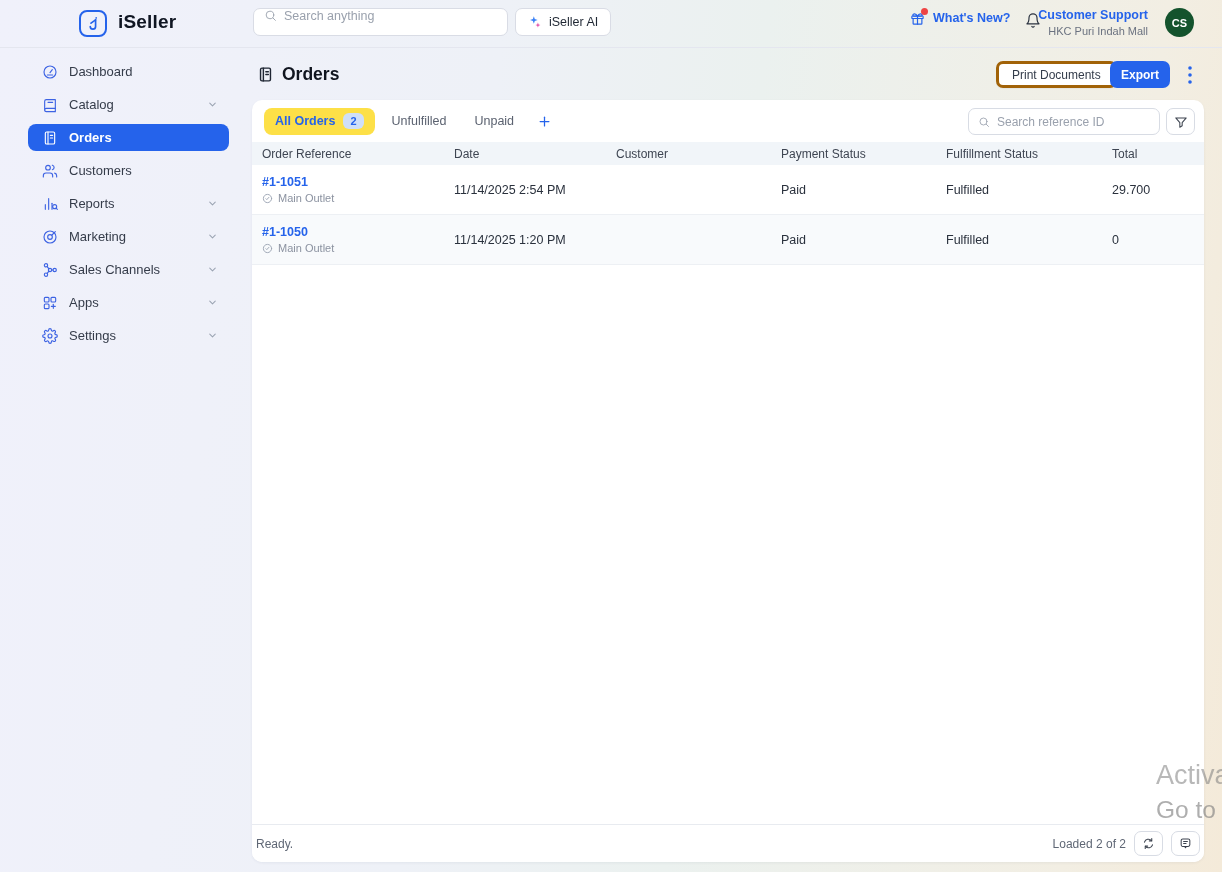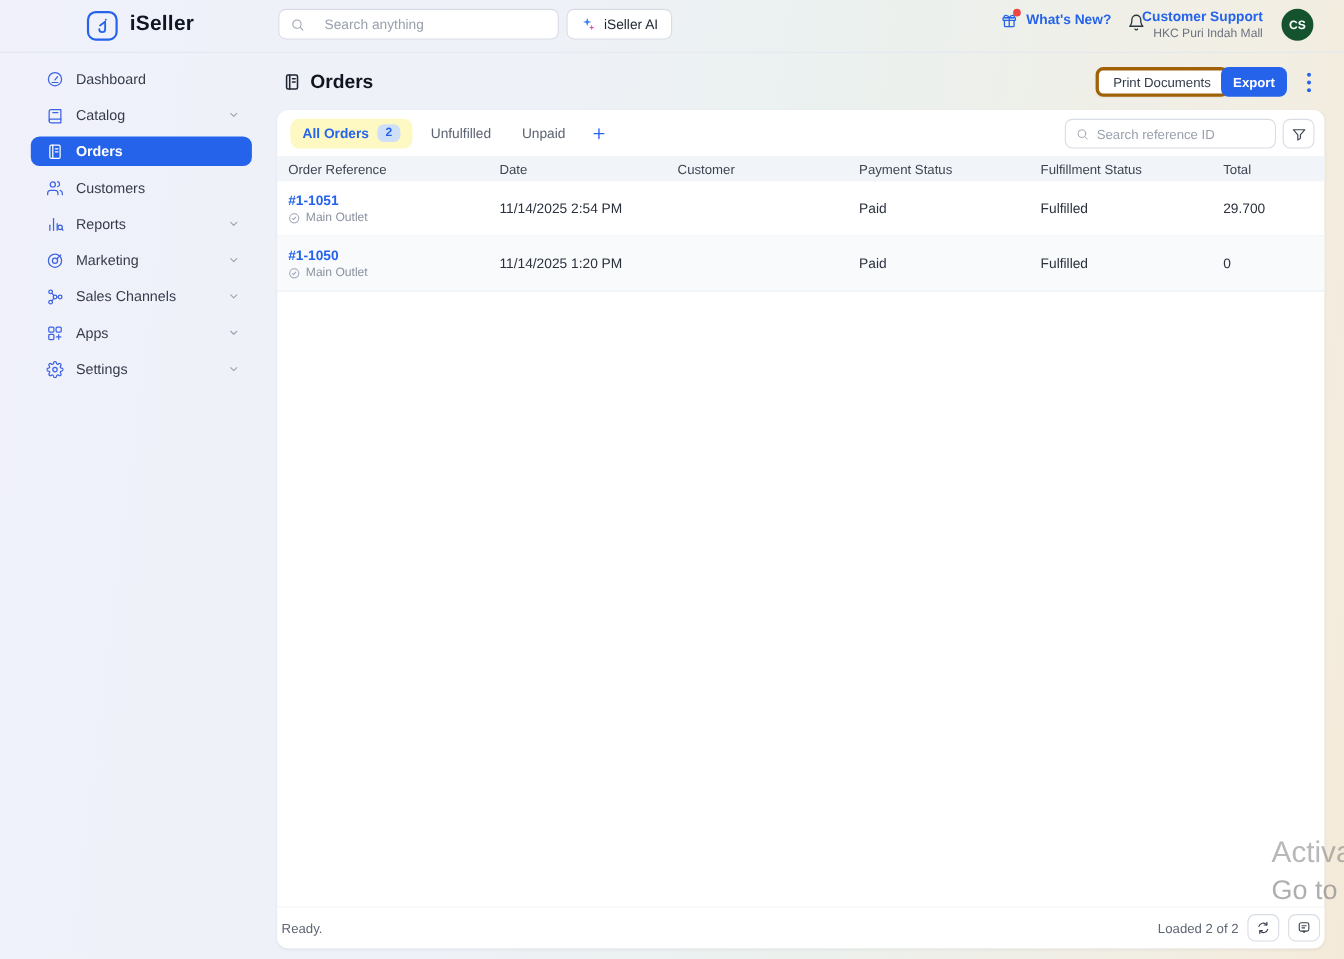--- a/index.html
+++ b/index.html
@@ -10,21 +10,21 @@
     background:linear-gradient(97deg,#f0f1fb 0%,#eef1f7 38%,#ebf1ef 58%,#f2eee3 88%,#f4ead9 100%);
     color:#2a313d;
   }
   svg { display:block; }
   .ic { stroke:currentColor; fill:none; stroke-width:1.7; stroke-linecap:round; stroke-linejoin:round; }
 
   
   .topbar { position:absolute; top:0; left:0; width:1222px; height:48px; border-bottom:1px solid #e4e6ef; }
   .logo-box { position:absolute; left:79px; top:10px; width:28px; height:27px; border:2.2px solid #2563eb; border-radius:8px; color:#2563eb; display:flex; align-items:center; justify-content:center; }
   .brand-name { position:absolute; left:118px; top:11px; font-size:19px; font-weight:bold; color:#0f1522; letter-spacing:.2px; }
-  .global-search { position:absolute; left:253px; top:8px; width:255px; height:28px; background:#fff; border:1px solid #d9dce5; border-radius:7px; display:flex; align-items:center; padding:0 10px; gap:18px; color:#9aa1ad; }
+  .global-search { position:absolute; left:253px; top:8px; width:255px; height:28px; background:#fff; border:1px solid #d9dce5; border-radius:7px; display:flex; align-items:flex-start; padding:0 10px; gap:7px; color:#9aa1ad; }
   .global-search input { border:none; outline:none; flex:1; font-size:12.5px; font-family:inherit; color:#2a313d; background:transparent; }
   .global-search input::placeholder { color:#9aa1ad; }
   .ai-btn { position:absolute; left:515px; top:8px; height:28px; padding:0 12px; background:#fff; border:1px solid #d9dce5; border-radius:7px; display:flex; align-items:center; gap:7px; font-size:12.5px; color:#1f2733; cursor:pointer; }
   .whats-new { position:absolute; left:910px; top:11px; display:flex; align-items:flex-start; gap:8px; cursor:pointer; }
   .gift-wrap { position:relative; color:#2563eb; }
   .red-dot { position:absolute; top:-3px; right:-3px; width:7px; height:7px; background:#ef4444; border-radius:50%; }
   .whats-new-label { color:#2563eb; font-size:12.5px; font-weight:600; }
   .bell-btn { position:absolute; left:1025px; top:12px; color:#2b3340; cursor:pointer; }
   .account-text { position:absolute; right:74px; top:8px; text-align:right; cursor:pointer; }
   .account-name { color:#2563eb; font-size:12.5px; font-weight:bold; }
@@ -45,21 +45,21 @@
   .page-title-ic { position:absolute; left:257px; top:66px; color:#1f2633; }
   .page-title { position:absolute; left:282px; top:64px; font-size:17.5px; font-weight:bold; color:#10151f; }
   .print-btn { position:absolute; left:996px; top:61px; height:27px; padding:0 13px; background:#fff; border:3px solid #a16207; border-radius:7px; font-size:12px; color:#333c4a; font-family:inherit; display:flex; align-items:center; cursor:pointer; box-shadow:0 1px 1px rgba(15,23,42,.04); }
   .export-btn { position:absolute; left:1110px; top:61px; height:27px; width:60px; background:#2563eb; border:none; border-radius:7px; font-size:12px; font-weight:600; color:#fff; font-family:inherit; display:flex; align-items:center; justify-content:center; cursor:pointer; }
   .kebab-btn { position:absolute; left:1182px; top:64px; width:16px; height:22px; display:flex; align-items:center; justify-content:center; cursor:pointer; color:#2563eb; }
 
   
   .card { position:absolute; left:252px; top:100px; width:952px; height:762px; background:#fff; border-radius:10px; box-shadow:0 1px 3px rgba(20,30,60,.06); }
   .tabs-row { position:absolute; top:0; left:0; right:0; height:42px; display:flex; align-items:center; padding:0 10px 0 12px; }
   .tab { height:27px; display:flex; align-items:center; padding:0 11px; border-radius:8px; font-size:12.5px; color:#5b6270; cursor:pointer; margin-right:6px; }
-  .tab.active { background:#fef9c3; color:#2563eb; font-weight:600; }
+  .tab.active { background:#fde047; color:#2563eb; font-weight:600; }
   .tab-badge { margin-left:8px; background:#cfdff8; color:#2563eb; border-radius:6px; font-size:11px; font-weight:600; padding:2px 7px; }
   .tab-add { width:26px; height:26px; display:flex; align-items:center; justify-content:center; color:#2563eb; cursor:pointer; }
   .ref-search { position:absolute; right:44px; top:8px; width:192px; height:27px; background:#fff; border:1px solid #d8dce4; border-radius:7px; display:flex; align-items:center; padding:0 9px; gap:7px; color:#9aa1ad; }
   .ref-search input { border:none; outline:none; flex:1; width:100%; font-size:12px; font-family:inherit; color:#2a313d; background:transparent; }
   .ref-search input::placeholder { color:#9aa1ad; }
   .filter-btn { position:absolute; right:9px; top:8px; width:29px; height:27px; background:#fff; border:1px solid #d8dce4; border-radius:7px; display:flex; align-items:center; justify-content:center; color:#3c434f; cursor:pointer; }
 
   .grid-cols { display:grid; grid-template-columns:192px 162px 165px 165px 166px auto; padding-left:10px; align-items:center; }
   .thead { position:absolute; top:42px; left:0; right:0; height:23px; background:#f1f5f9; font-size:12px; color:#3e4552; }
   .tbody { position:absolute; top:65px; left:0; right:0; }

